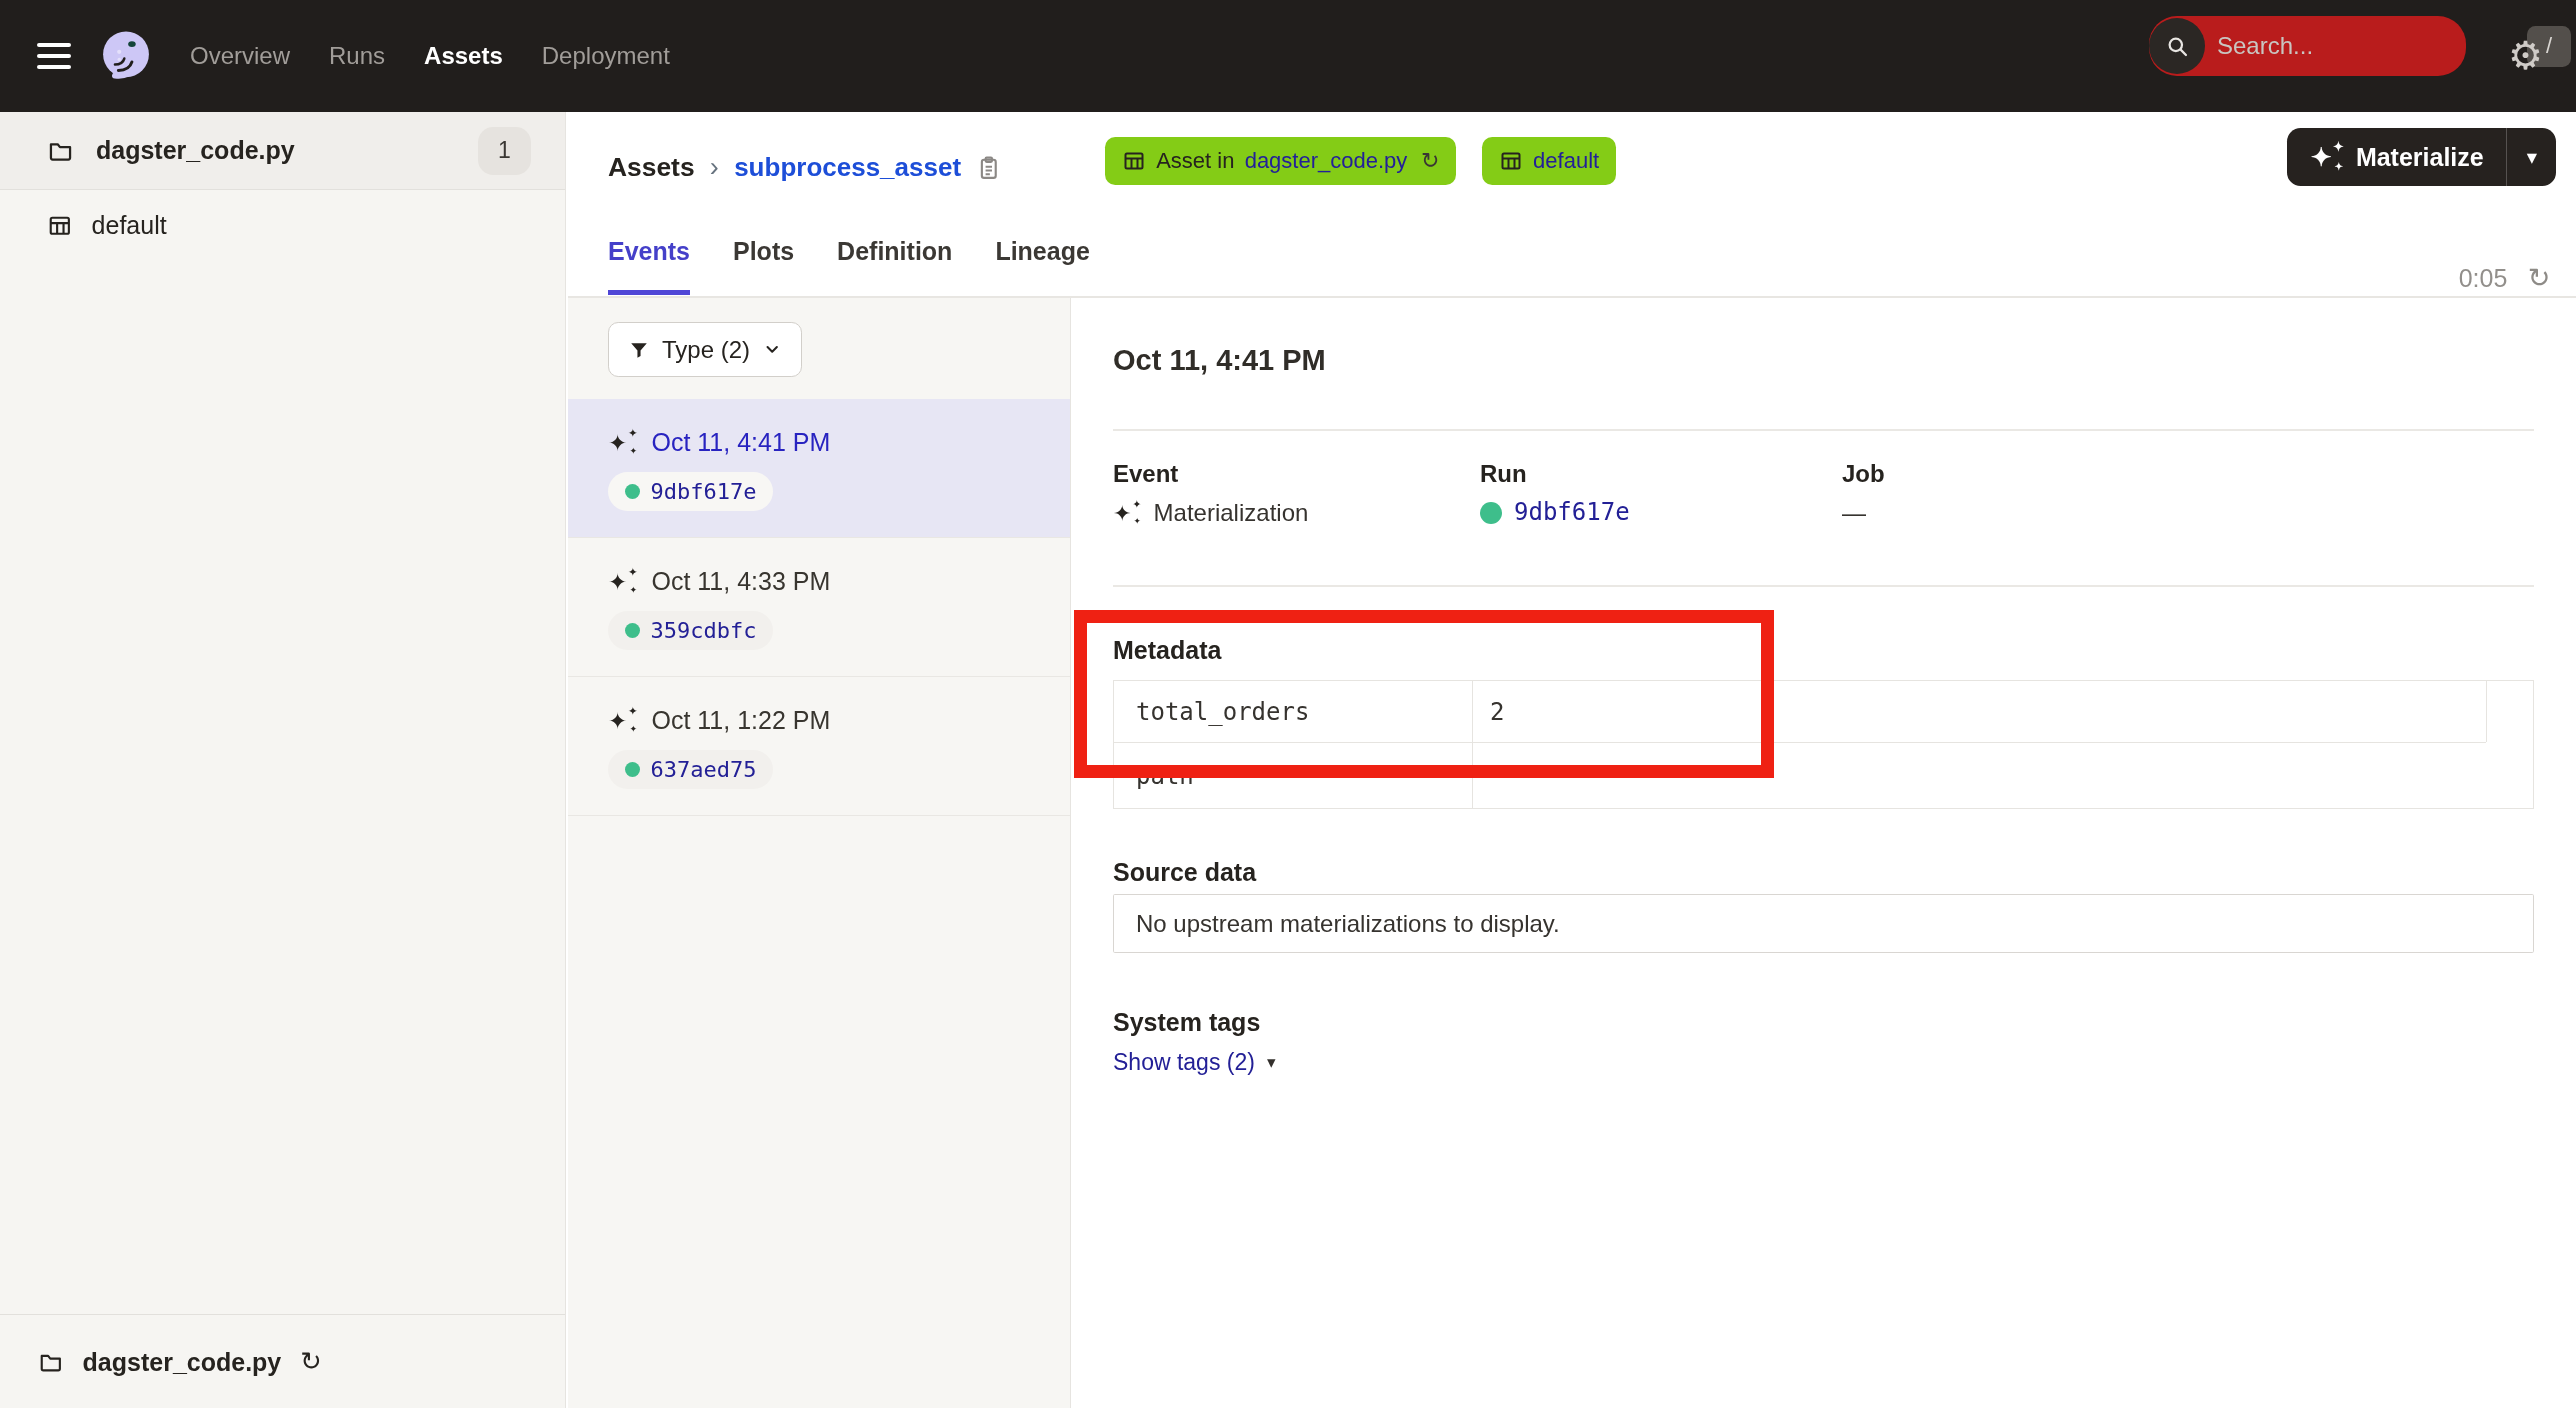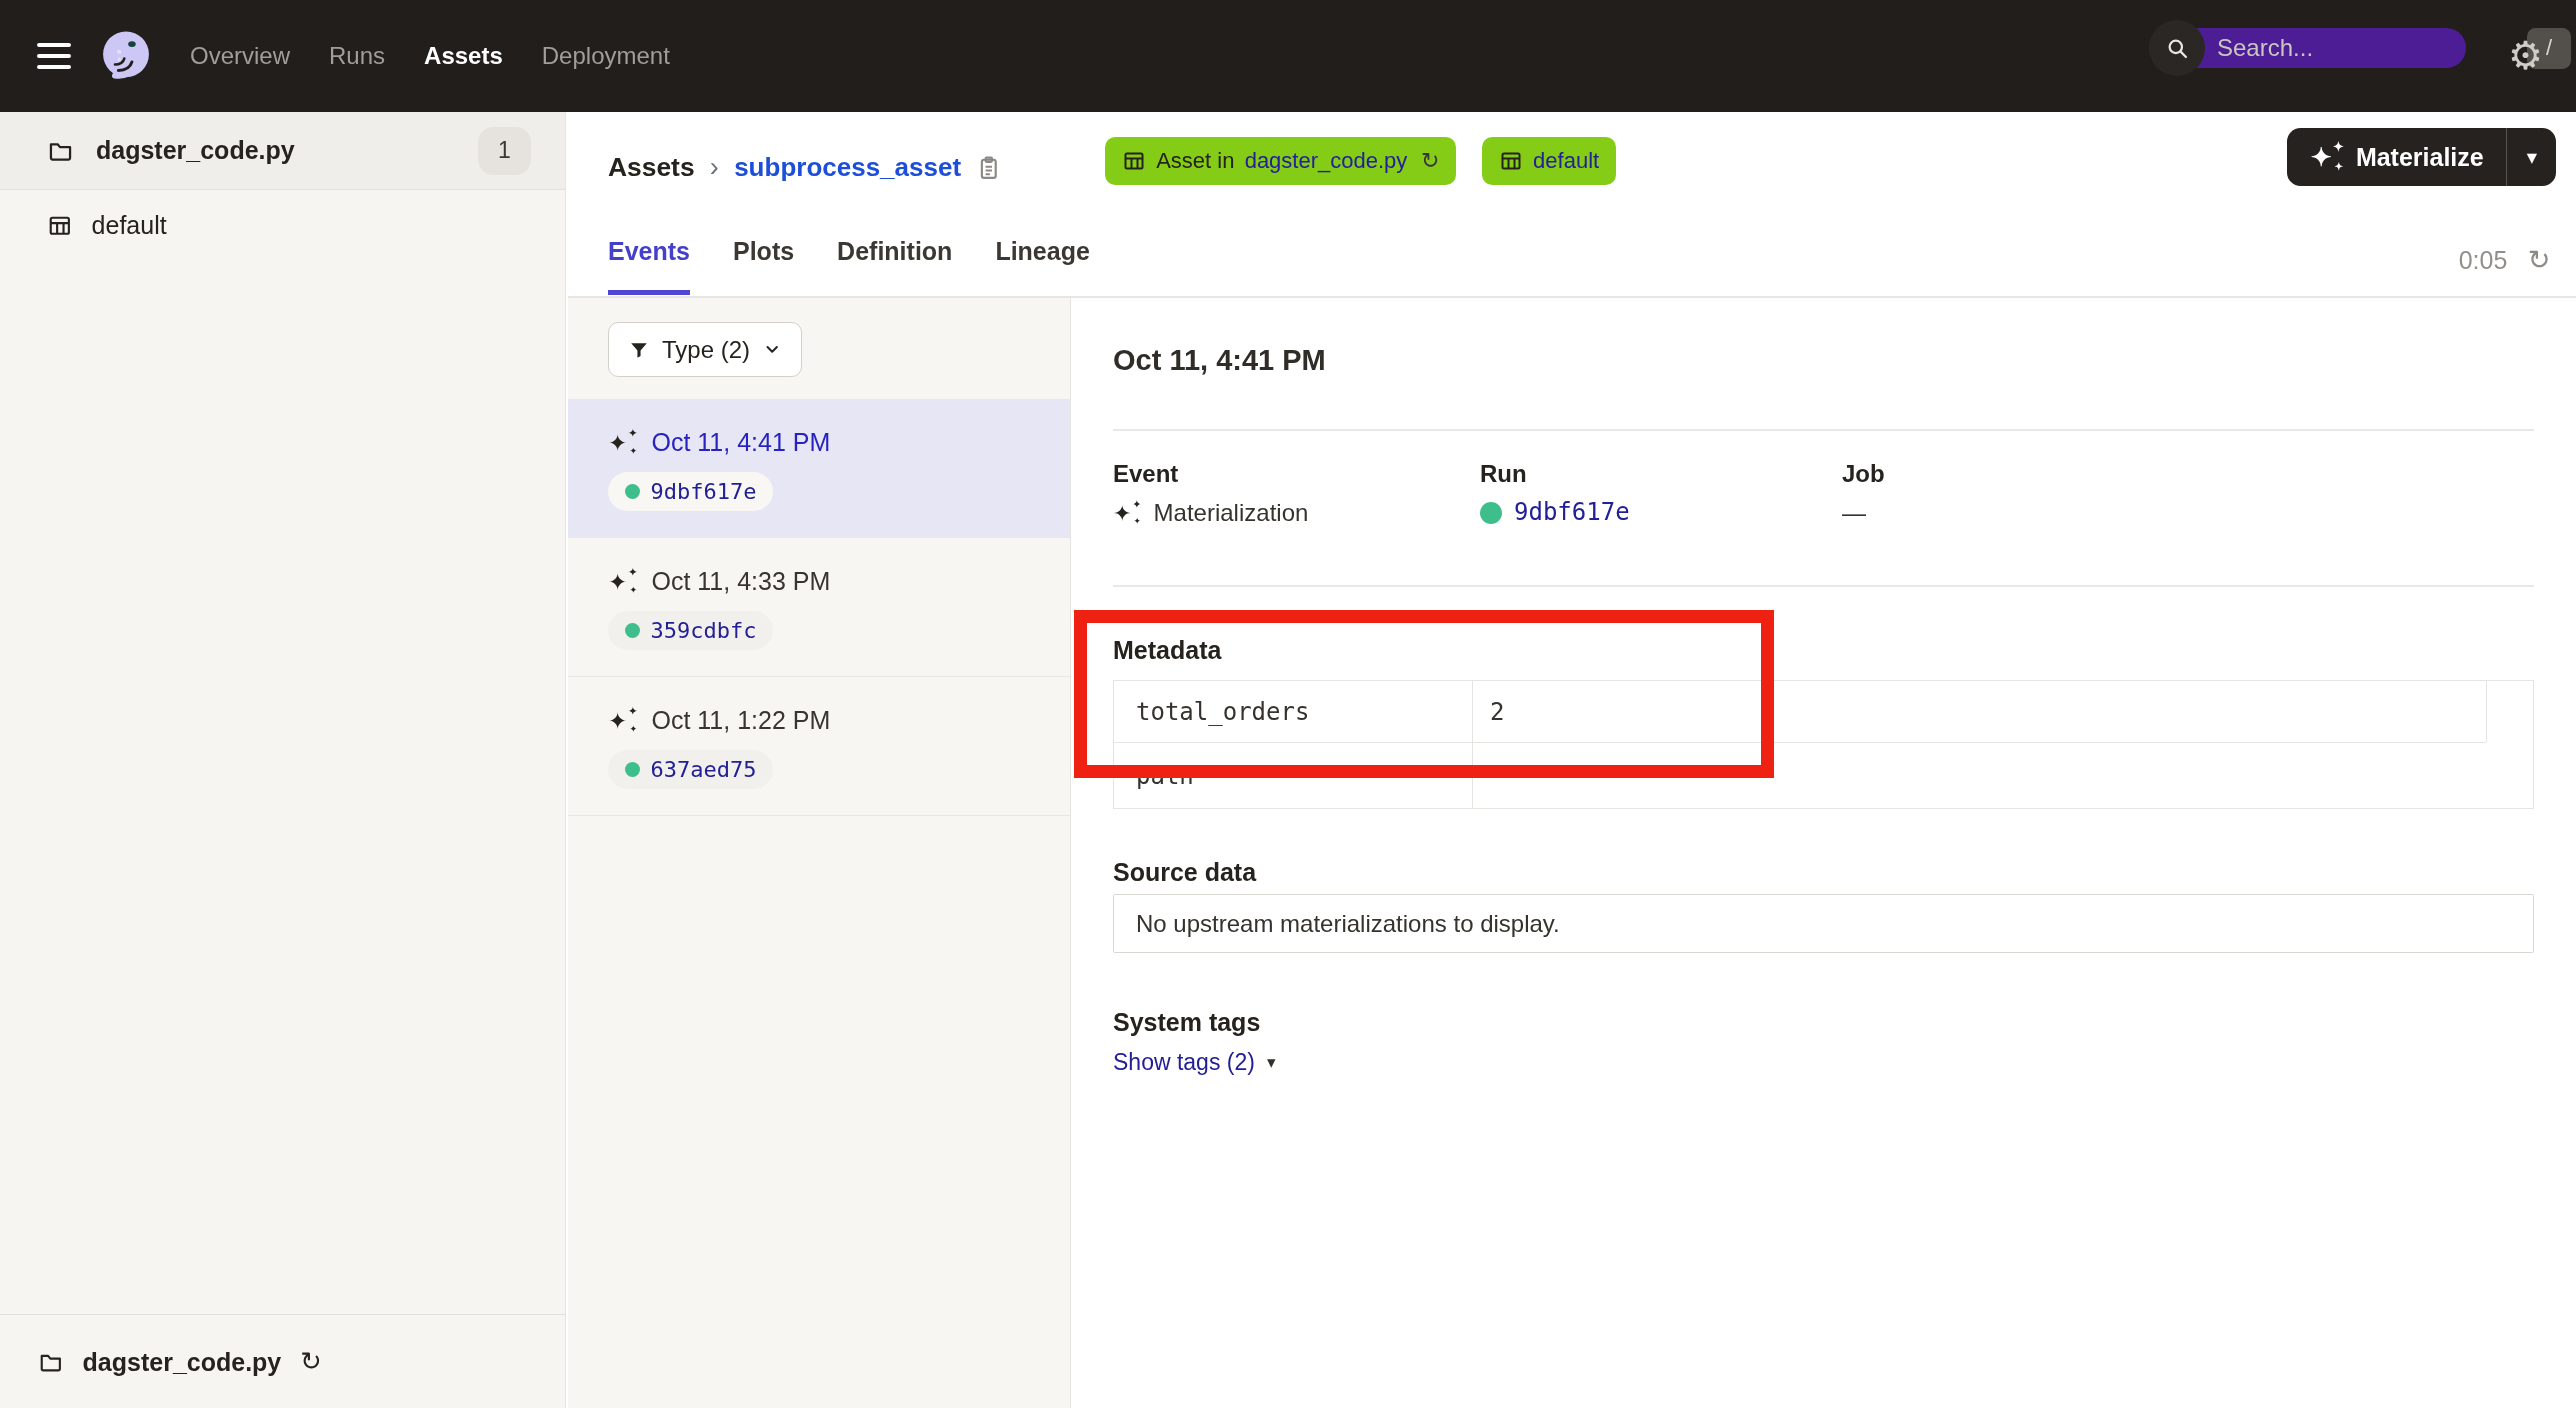--- a/index.html
+++ b/index.html
@@ -9,22 +9,22 @@
 
   
   .topnav { position:absolute; left:0; top:0; width:2576px; height:112px;
     background:#211e1c; display:flex; align-items:center; }
   .hamburger { margin-left:37px; width:34px; cursor:pointer; }
   .hamburger div { height:4.3px; background:#ffffff; border-radius:2.6px; margin:6.8px 0; }
   .logo { margin-left:27px; width:56px; height:56px; flex:none; }
   .navlinks { display:flex; gap:39px; margin-left:36px; }
   .navlink { font-size:24px; font-weight:500; color:#a19d99; cursor:pointer; }
   .navlink.active { color:#ffffff; font-weight:700; }
-  .search { position:absolute; left:2149px; top:28px; width:317px; height:40px;
-    background:#4c1d95; border-radius:28px; display:flex; align-items:center; }
+  .search { position:absolute; left:2149px; top:16px; width:317px; height:60px;
+    background:#b91c1c; border-radius:28px; display:flex; align-items:center; }
   .search-circle { width:56px; height:56px; border-radius:50%; background:#2b2724;
     display:flex; align-items:center; justify-content:center; flex:none; }
   .search input { flex:1; background:transparent; border:none; outline:none;
     font-size:24px; color:#e8e5e2; padding-left:12px; font-family:inherit; }
   .search input::placeholder { color:#c9c5c1; }
   .slash-badge { margin-right:12px; width:44px; height:41px; background:#534f4b;
     border-radius:8.5px; color:#d9d6d2; font-size:22px; display:flex;
     align-items:center; justify-content:center; flex:none; }
   .gear { position:absolute; left:2508px; top:32px; font-size:39px; color:#cfcbc7;
     line-height:48px; cursor:pointer; }
@@ -77,21 +77,21 @@
   .mat-div { width:1.7px; background:#565250; }
   .mat-caret { width:49px; display:flex; align-items:center; justify-content:center;
     font-size:20.4px; }
 
   .tabs { position:absolute; left:40px; top:122px; display:flex; gap:43px; }
   .tab { font-size:25px; font-weight:600; color:#3b3834; line-height:34px;
     padding-bottom:22px; border-bottom:5.1px solid transparent; cursor:pointer; }
   .tab.active { color:#4540c9; border-bottom-color:#4f46d6; }
   .tabs-divider { position:absolute; left:0; top:184px; width:100%; height:1.7px;
     background:#e8e6e2; }
-  .refresh-area { position:absolute; right:25.6px; top:134px; display:flex;
+  .refresh-area { position:absolute; right:25.6px; top:152px; display:flex;
     align-items:center; gap:20.4px; }
   .timer { font-size:25px; color:#928f8b; }
   .refresh-icon { font-size:27px; color:#8e8b87; cursor:pointer; line-height:1; }
 
   
   .content { position:absolute; left:0; top:186px; width:100%; bottom:0;
     display:flex; }
   .events-col { width:503px; flex:none; background:#f7f6f3;
     border-right:1.7px solid #e6e4e0; }
   .filter-btn { margin:24px 0 22px 40px; height:55px; display:inline-flex;

